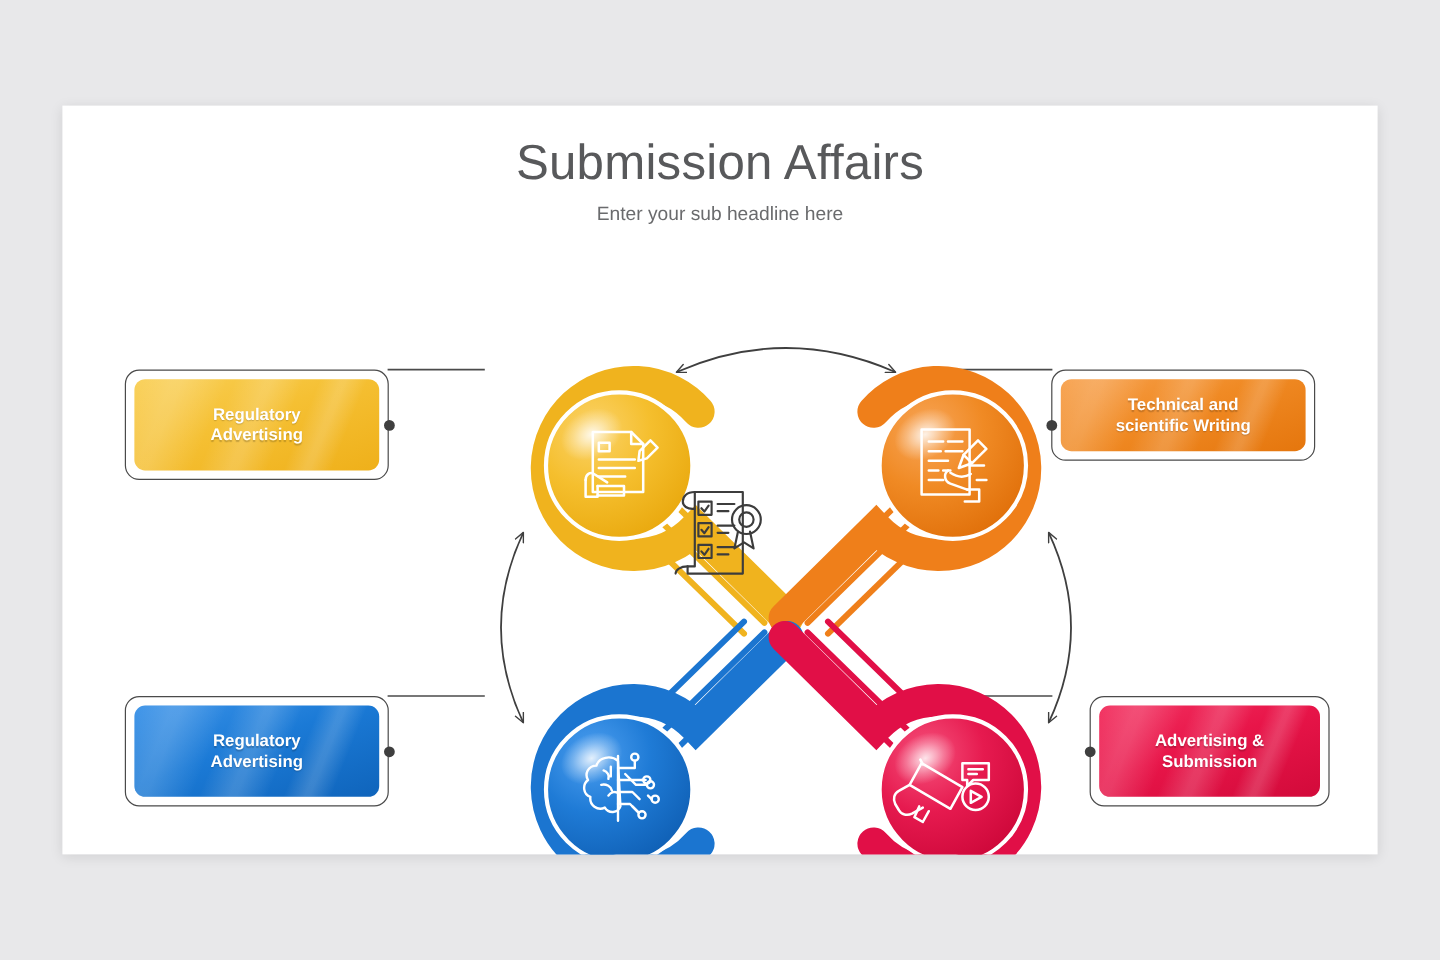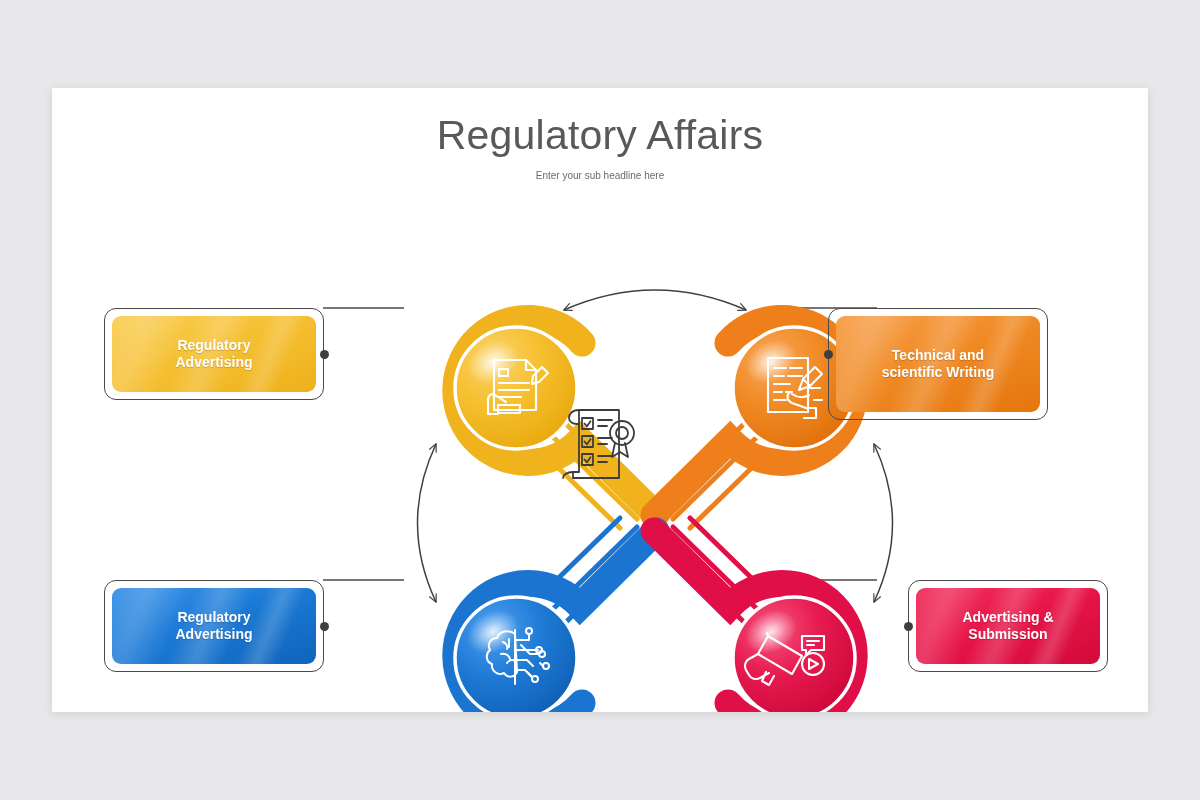--- a/index.html
+++ b/index.html
@@ -21,21 +21,21 @@
     position:absolute;left:0;top:24px;width:100%;
     text-align:center;
     font-size:41px;
     font-weight:400;
     color:#58595b;
     letter-spacing:0.2px;
   }
   #subtitle{
     position:absolute;left:0;top:82px;width:100%;
     text-align:center;
-    font-size:10px;
+    font-size:16px;
     color:#6a6b6d;
   }
   
   #stage{position:absolute;left:0;top:0;width:1096px;height:624px;}
   
   .boxwrap{position:absolute;}
   .frame{
     position:absolute;left:0;top:0;
     width:100%;height:100%;
     border:1.4px solid #4a4a4a;
@@ -86,21 +86,21 @@
     border-radius:50%;
     background:#3f3f3f;
     z-index:6;
   }
 </style>
 </head>
 <body>
 
 <div id="slide">
 
-  <div id="title">Regulatory Affairs</div>
+  <div id="title">Submission Affairs</div>
   <div id="subtitle">Enter your sub headline here</div>
 
   <svg id="stage" viewBox="0 0 1096 624">
     <defs>
 
       <radialGradient id="gYellow" cx="32%" cy="26%" r="82%">
         <stop offset="0%" stop-color="#fbd36a"></stop>
         <stop offset="48%" stop-color="#f5bf2e"></stop>
         <stop offset="100%" stop-color="#e9a80d"></stop>
       </radialGradient>
@@ -302,21 +302,21 @@
       <span class="gloss g2"></span>
       <span class="gloss g3"></span>
       <span class="lbl">
         <span>Regulatory</span><br>
         <span>Advertising</span>
       </span>
     </div>
     <span class="dot" style="right:-4.5px;top:42px;"></span>
   </div>
 
-  <div class="boxwrap" style="left:776px;top:220px;width:220px;height:112px;">
+  <div class="boxwrap" style="left:824px;top:220px;width:220px;height:76px;">
     <div class="frame"></div>
     <div class="chip" style="background:linear-gradient(160deg,#f7a04b 0%,#f08a24 45%,#e5760d 100%);">
       <span class="gloss"></span>
       <span class="gloss g2"></span>
       <span class="gloss g3"></span>
       <span class="lbl">
         <span>Technical and</span><br>
         <span>scientific Writing</span>
       </span>
     </div>

